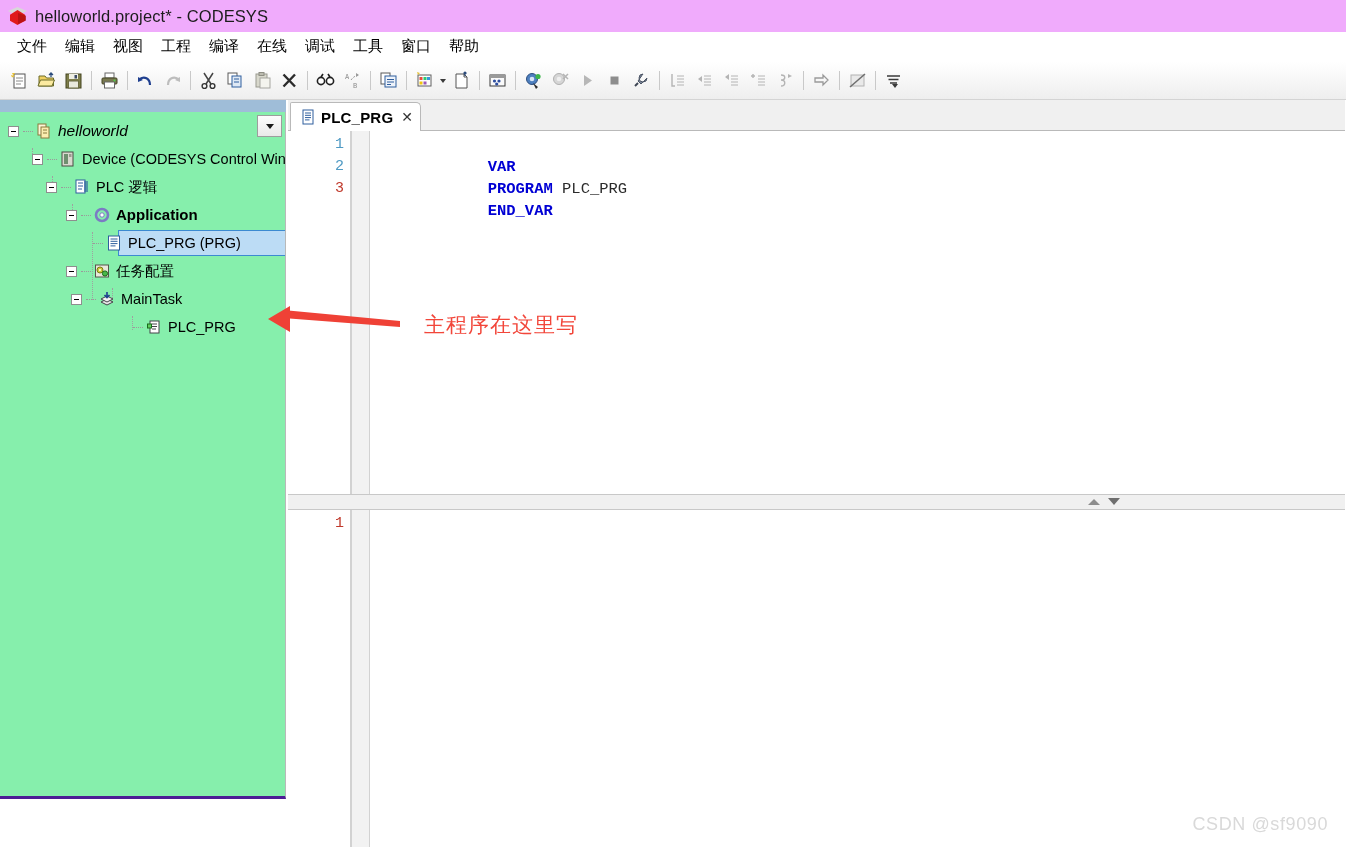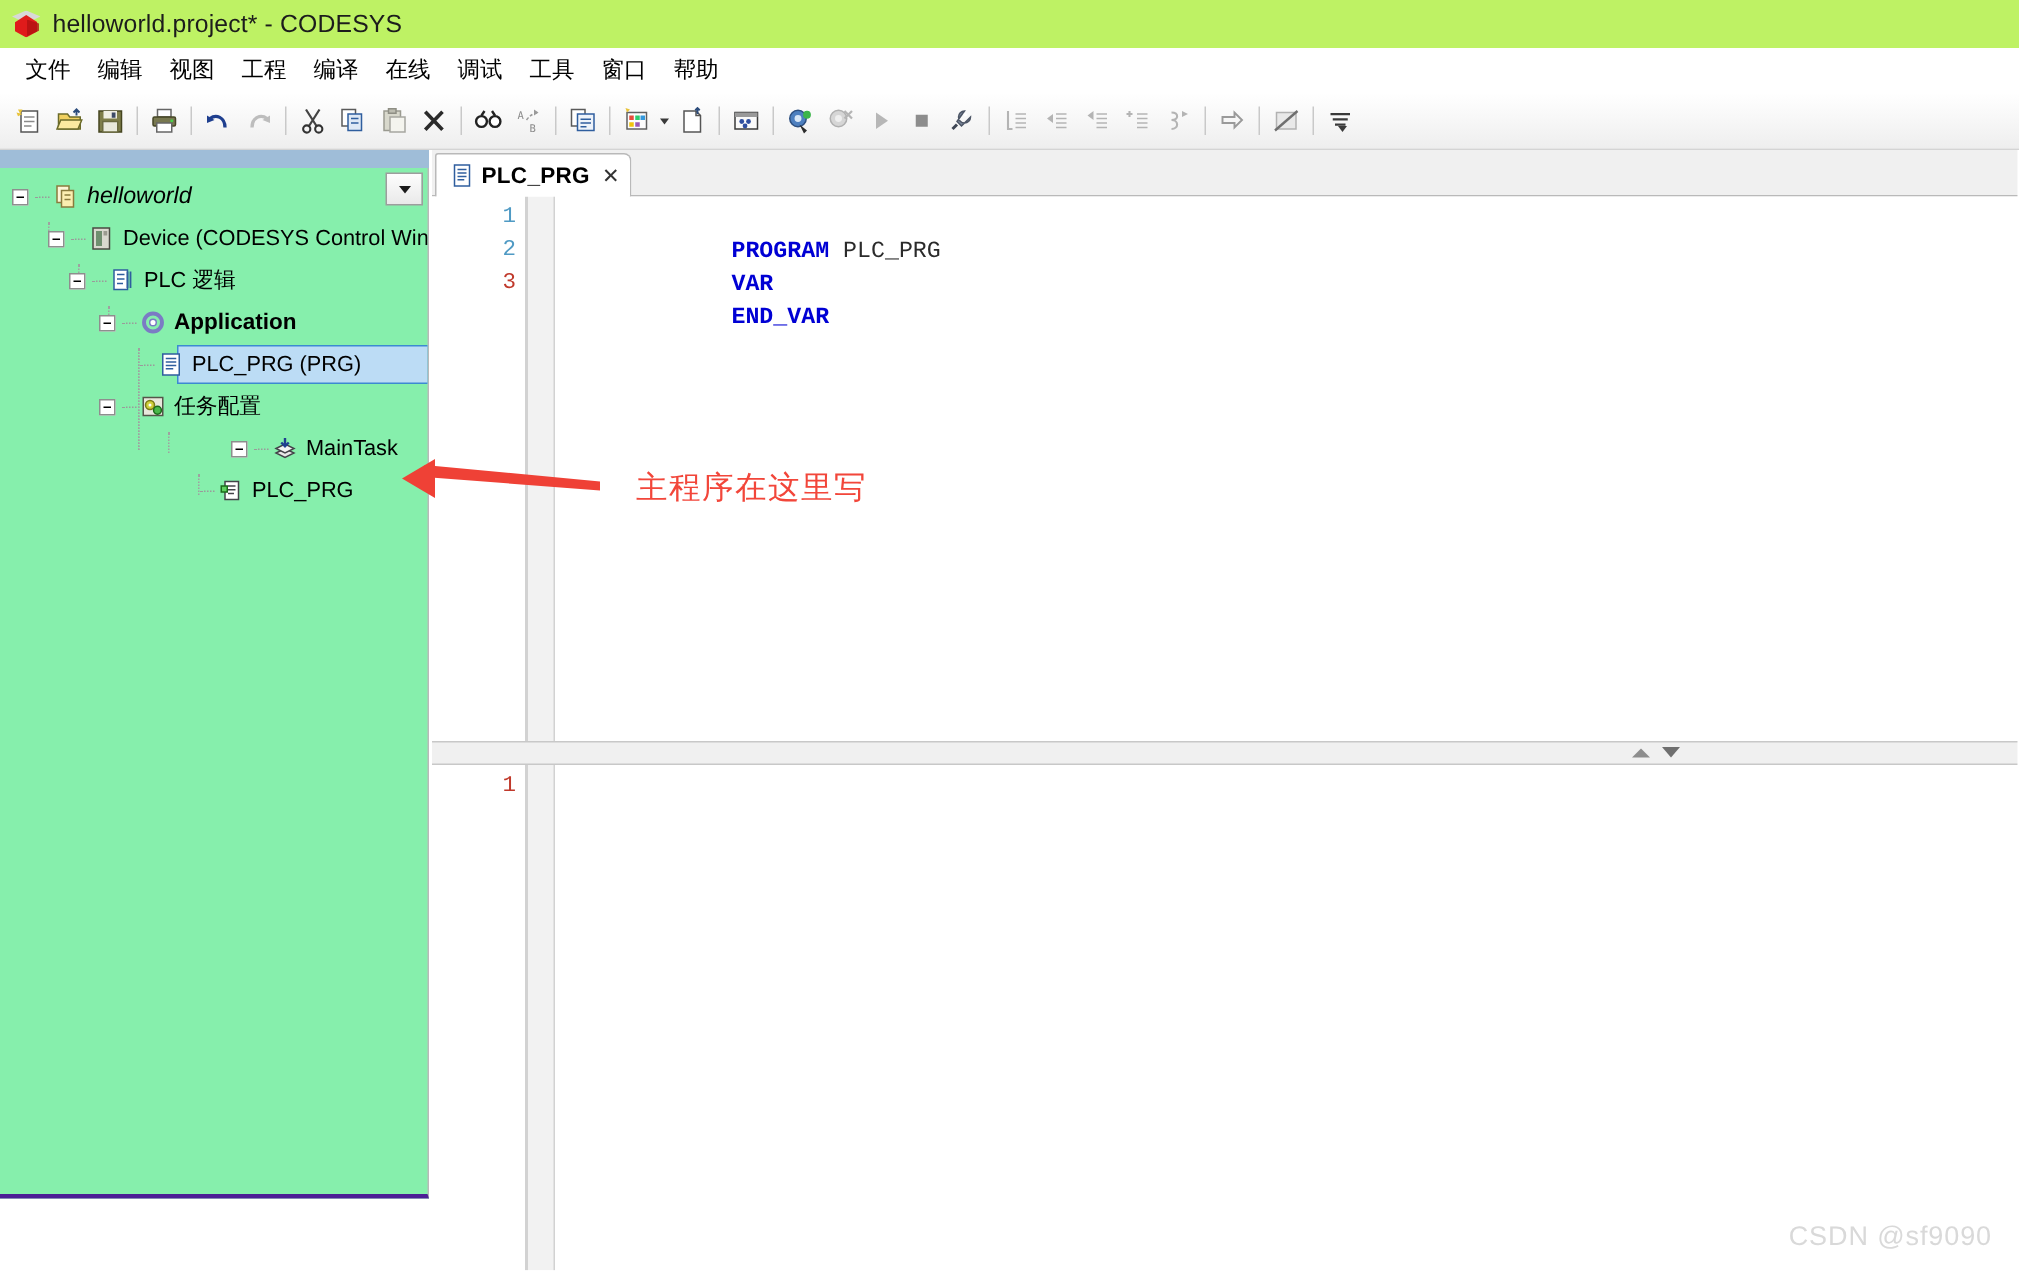--- a/index.html
+++ b/index.html
@@ -15,21 +15,21 @@
   #app {
     position: relative;
     width: 1346px; height: 847px;
     background: #ffffff;
   }
 
   
   .titlebar {
     position: absolute; left: 0; top: 0;
     width: 1346px; height: 32px;
-    background: #bef264;
+    background: #f0abfc;
     display: flex; align-items: center;
     padding-left: 7px;
   }
   .title-logo {
     width: 22px; height: 22px;
     position: relative;
     flex: 0 0 auto;
     margin-right: 6px;
   }
   .title-logo .cube-top {
@@ -791,21 +791,21 @@
               <svg width="18" height="18" viewBox="0 0 18 18">
                 <rect x="2.5" y="3" width="13" height="12" fill="#e8e8dc" stroke="#55554a"></rect>
                 <circle cx="7" cy="8" r="3" fill="#cfcf3a" stroke="#7a7a18"></circle>
                 <circle cx="12" cy="11.5" r="2.6" fill="#4ab84a" stroke="#1a6a1a"></circle>
                 <circle cx="7" cy="8" r="1" fill="#fff"></circle>
               </svg>
             </div>
             <div class="tlabel">任务配置</div>
           </div>
 
-          <div class="tnode" style="padding-left:118px;margin-left:36px;">
+          <div class="tnode" style="padding-left:71px;">
             <div class="expander"></div>
             <div class="dots"></div>
             <div class="ticon">
               <svg width="18" height="18" viewBox="0 0 18 18">
                 <path d="M3 12 l6 -3 l6 3 l-6 3 z" fill="#e8e8e8" stroke="#44444a"></path>
                 <path d="M3 9 l6 -3 l6 3 l-6 3 z" fill="#f4f4f4" stroke="#44444a"></path>
                 <path d="M9 2 v5 M6.5 5 l2.5 2.5 l2.5 -2.5" stroke="#1f3f8f" stroke-width="1.6" fill="none"></path>
               </svg>
             </div>
             <div class="tlabel">MainTask</div>
@@ -851,24 +851,24 @@
         <div class="gutter-nums">
           <div class="lnum" style="color:#4f9ac4;">1</div>
           <div class="lnum" style="color:#4f9ac4;">2</div>
           <div class="lnum" style="color:#c0392b;">3</div>
         </div>
         <div class="gutter-strip"></div>
         <div class="gutter-bar"></div>
 
         <div class="code-lines">
           <div class="cline">
+            <span class="kw">VAR</span>
+          </div>
+          <div class="cline">
             <span class="kw">PROGRAM</span><span class="ident"> PLC_PRG</span>
-          </div>
-          <div class="cline">
-            <span class="kw">VAR</span>
           </div>
           <div class="cline">
             <span class="kw">END_VAR</span>
           </div>
         </div>
       </div>
 
       <div class="split-h">
         <div class="split-arrows">
           <div class="sp-up"></div>

